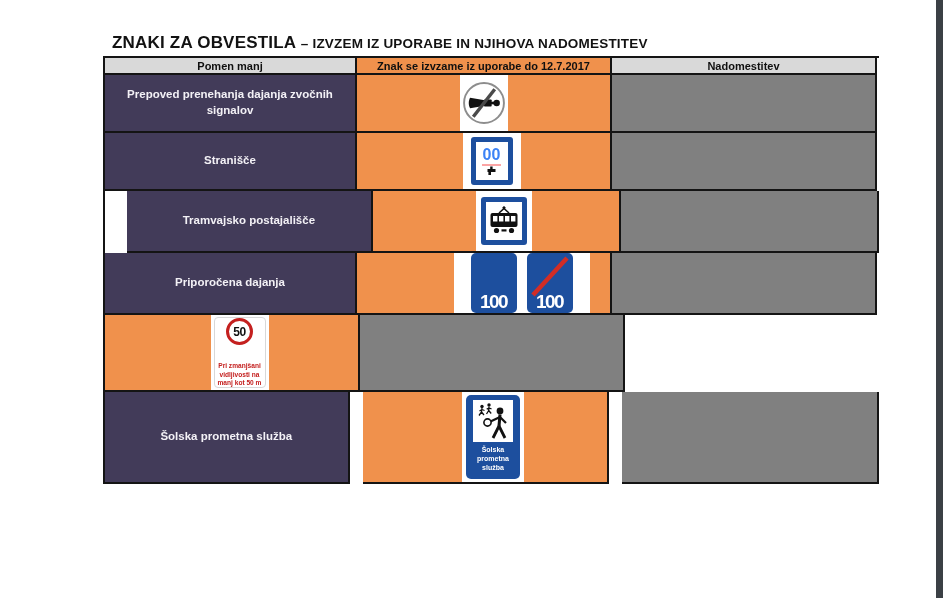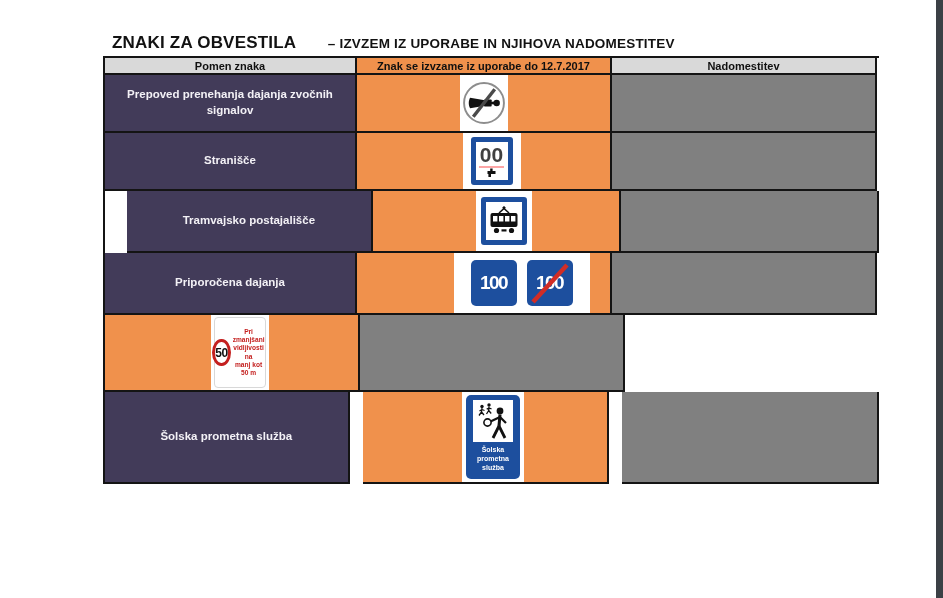--- a/index.html
+++ b/index.html
@@ -13,21 +13,21 @@
   .page-edge-bar {
     position: absolute; top: 0; right: 0;
     width: 7px; height: 598px;
     background: #3b4045;
   }
   .doc-title {
     position: absolute; left: 112px; top: 33px;
     color: #121212; white-space: nowrap;
   }
   .doc-title .t-main { font-size: 17px; font-weight: bold; letter-spacing: 0.2px; }
-  .doc-title .t-sub  { font-size: 13.5px; font-weight: bold; letter-spacing: 0.2px; margin-left: 27px; }
+  .doc-title .t-sub  { font-size: 13.5px; font-weight: bold; letter-spacing: 0.2px; }
 
   .sign-table {
     position: absolute; left: 103px; top: 56px;
     width: 776px;
     border-left: 2px solid #141414;
     border-top: 2px solid #141414;
     background: #fff;
   }
   .t-row { display: flex; }
   .cell {
@@ -67,46 +67,46 @@
   .rh4 { height: 62px; } .rh5 { height: 64px; } .rh6 { height: 77px; }
   .rh7 { height: 92px; gap: 13px; }
 
   
   .sign-00 {
     width: 42px; height: 48px;
     background: #fff; border: 5px solid #1d4f9e; border-radius: 3px;
     display: flex; flex-direction: column; align-items: center; justify-content: center;
   }
   .sign-00 .zeros {
-    font-size: 21px; font-weight: bold; color: #404040; line-height: 1;
+    font-size: 16px; font-weight: bold; color: #3b82f6; line-height: 1;
     border-bottom: 2px solid #fca5a5; padding: 0 1px 1px 1px;
   }
 
   
   .sign-tram {
     width: 46px; height: 48px;
     background: #fff; border: 5px solid #1d4f9e; border-radius: 3px;
     display: flex; align-items: center; justify-content: center;
   }
 
   
   .sign-100 {
     position: relative;
-    width: 46px; height: 46px;
+    width: 46px; height: 60px;
     background: #1d4f9e; border-radius: 5px;
-    display: flex; align-items: center; justify-content: center;
+    display: flex; align-items: flex-end; justify-content: center;
     color: #fff; font-weight: bold; font-size: 19px; letter-spacing: -1.5px;
   }
   .sign-100 svg.slash { position: absolute; left: 0; top: 0; }
 
   
   .sign-50 {
     width: 52px; height: 71px;
     background: #fff; border-radius: 4px; border: 1px solid #d8d8d8;
-    display: flex; align-items: center; justify-content: flex-end;
+    display: flex; flex-direction: column; align-items: center; justify-content: space-between;
     gap: 2px;
   }
   .circle-50 {
     width: 27px; height: 27px;
     border: 3.5px solid #c4201f; border-radius: 50%;
     display: flex; align-items: center; justify-content: center;
     color: #111; font-weight: bold; font-size: 12px; letter-spacing: -0.5px;
   }
   .sign-50 .cap { font-size: 6.6px; font-weight: bold; color: #c4201f; line-height: 1.25; text-align: center; }
 
@@ -131,21 +131,21 @@
 
 <div class="doc-title">
   <span class="t-main">ZNAKI ZA OBVESTILA</span>
   <span class="t-sub">– IZVZEM IZ UPORABE IN NJIHOVA NADOMESTITEV</span>
 </div>
 
 <div class="sign-table">
 
   <div class="t-row">
     <div class="cell c1 hdr gray">
-      <span>Pomen znaka</span>
+      <span>Pomen manj</span>
     </div>
     <div class="cell c2 hdr orange">
       <span>Znak se izvzame iz uporabe do 12.7.2017</span>
     </div>
     <div class="cell c3 hdr gray">
       <span>Nadomestitev</span>
     </div>
   </div>
 
   <div class="t-row rh1">

